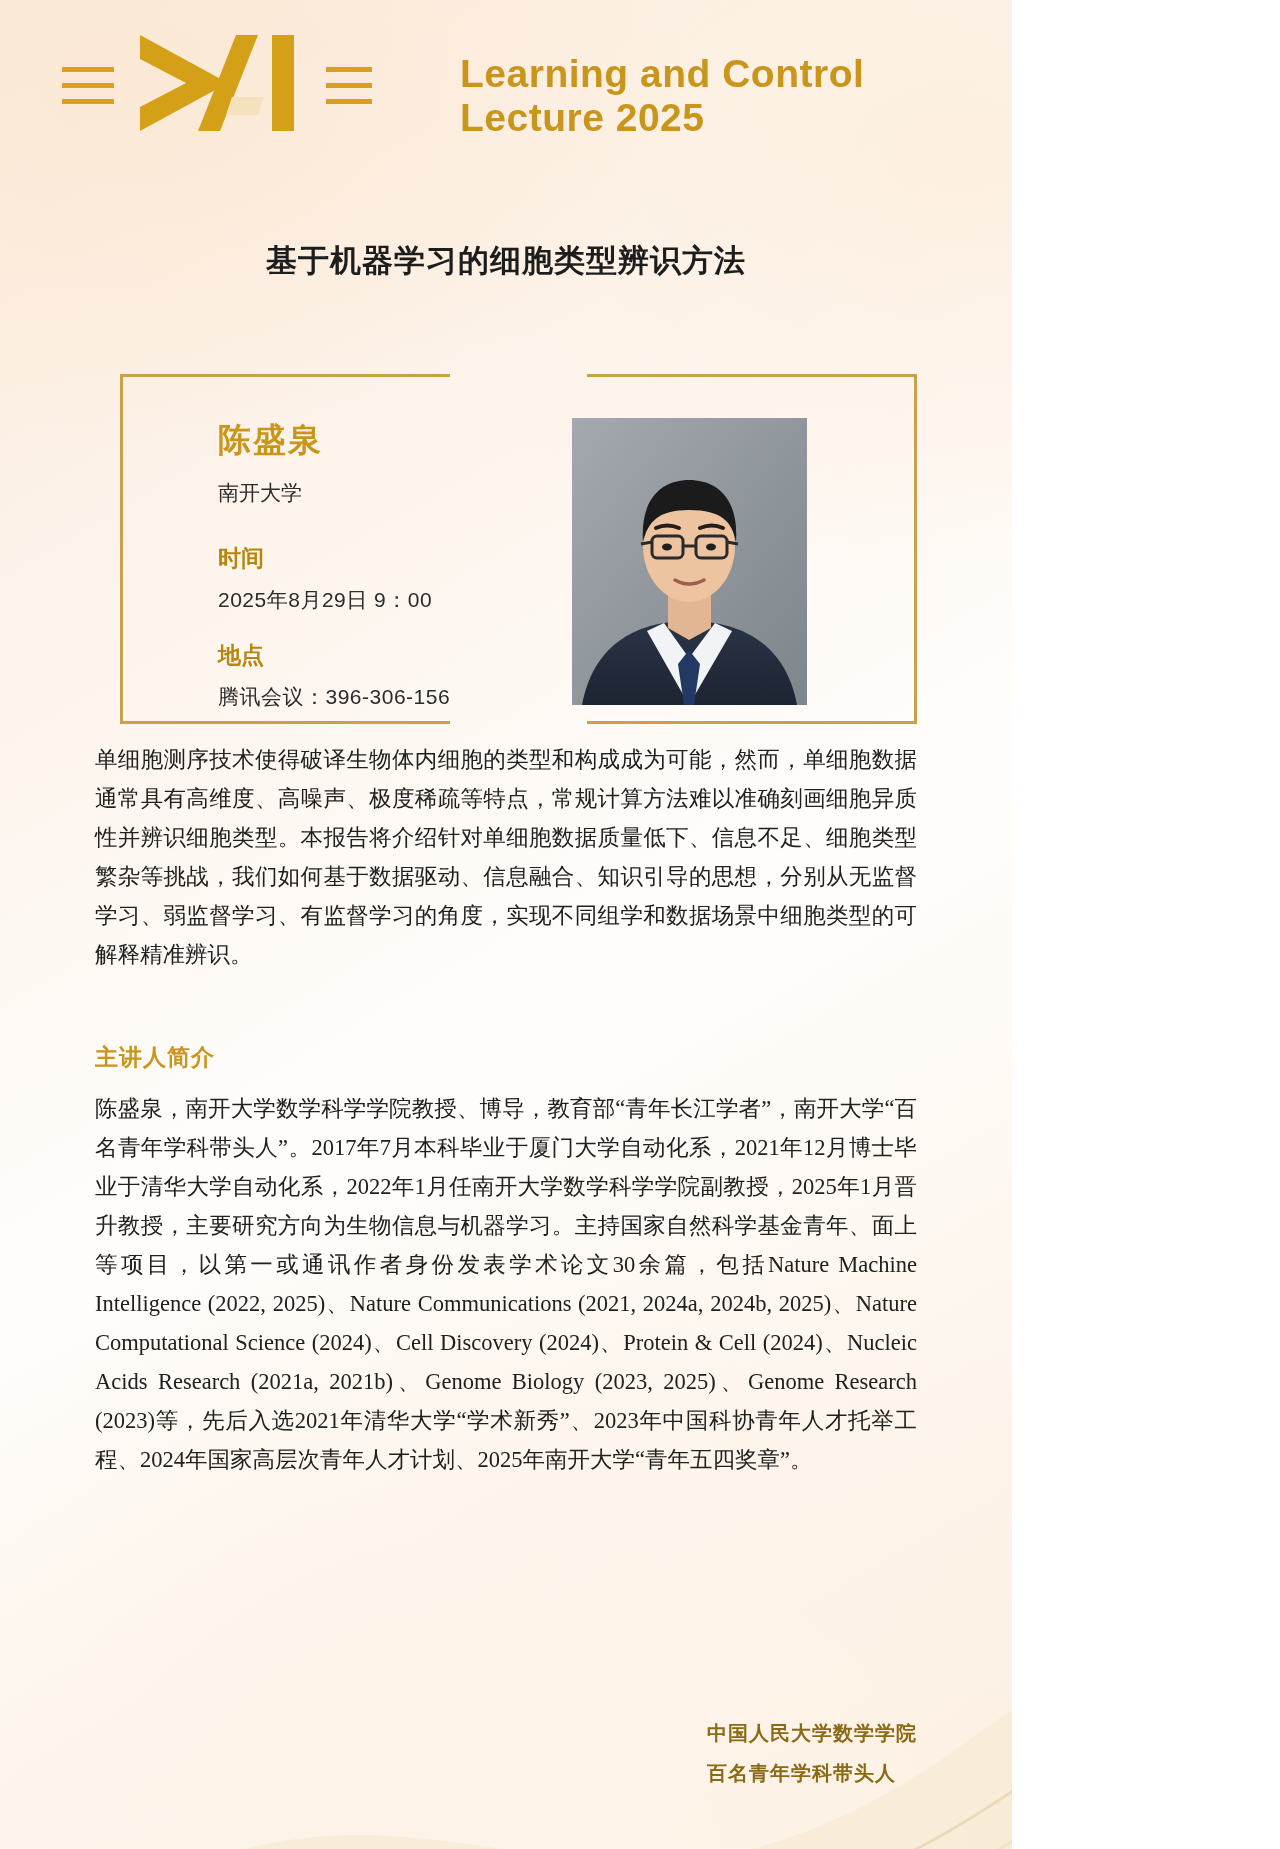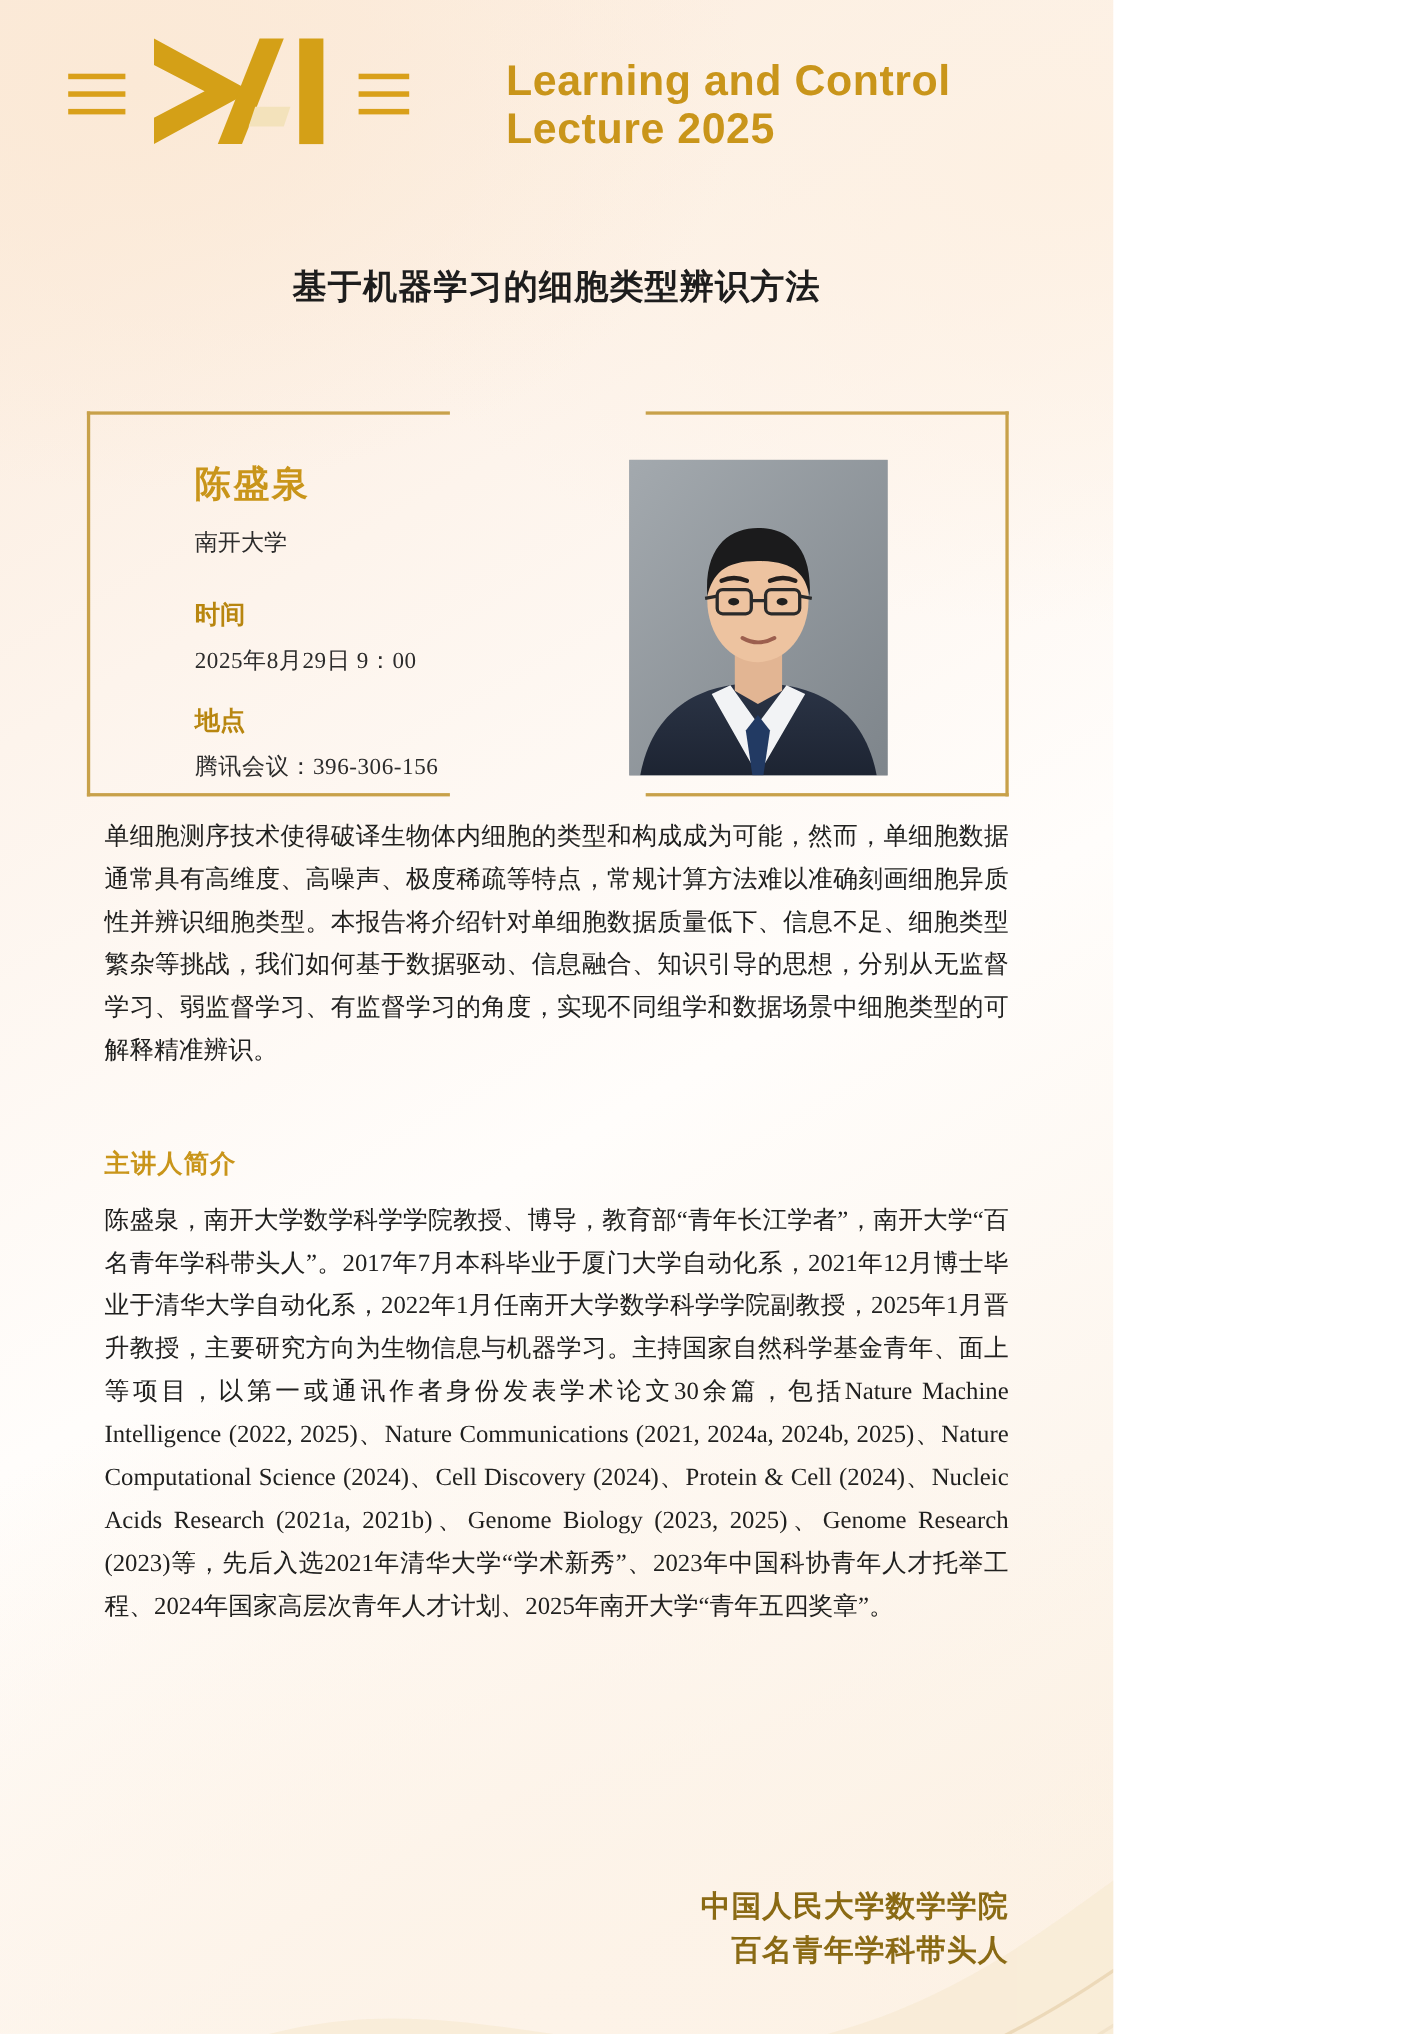--- a/index.html
+++ b/index.html
@@ -81,23 +81,22 @@
     text-align: center;
     font-size: 31px;
     font-weight: bold;
     color: #1d1d1d;
     letter-spacing: 1px;
   }
 
   
   .speaker-block {
     position: relative;
-    margin: 92px 95px 0 79px;
+    margin: 92px 95px 0 120px;
     height: 350px;
-    font-family: Liberation Serif, serif;
   }
   .frame-line {
     position: absolute;
     background: #c8a14a;
   }
   .f-left   { left: 0;   top: 0;    width: 3px;  height: 350px; }
   .f-top    { left: 0;   top: 0;    width: 330px; height: 3px; }
   .f-bottom { left: 0;   bottom: 0; width: 330px; height: 3px; }
   .f-right  { right: 0;  top: 0;    width: 3px;  height: 350px; }
   .f-top-r   { right: 0; top: 0;    width: 330px; height: 3px; }
@@ -165,24 +164,24 @@
     text-align: justify;
     text-justify: inter-ideograph;
     font-family: Liberation Serif, serif;
   }
 
   
   .footer {
     position: absolute;
     right: 95px;
     bottom: 56px;
-    text-align: right;
+    text-align: left;
     color: #8a6a14;
     font-weight: bold;
-    font-size: 27px;
+    font-size: 20px;
     line-height: 40px;
     letter-spacing: 1px;
   }
 </style>
 </head>
 <body>
 
 <div class="poster">
 
   <div class="header">

